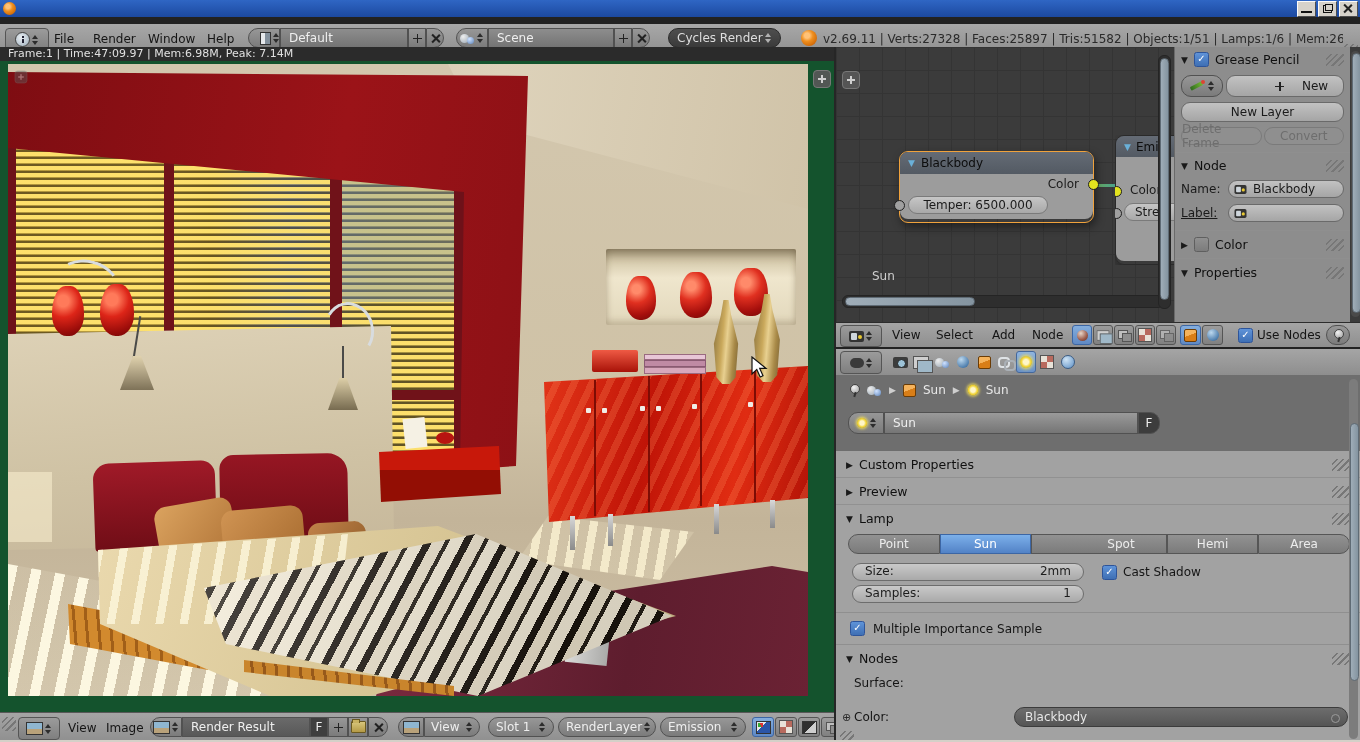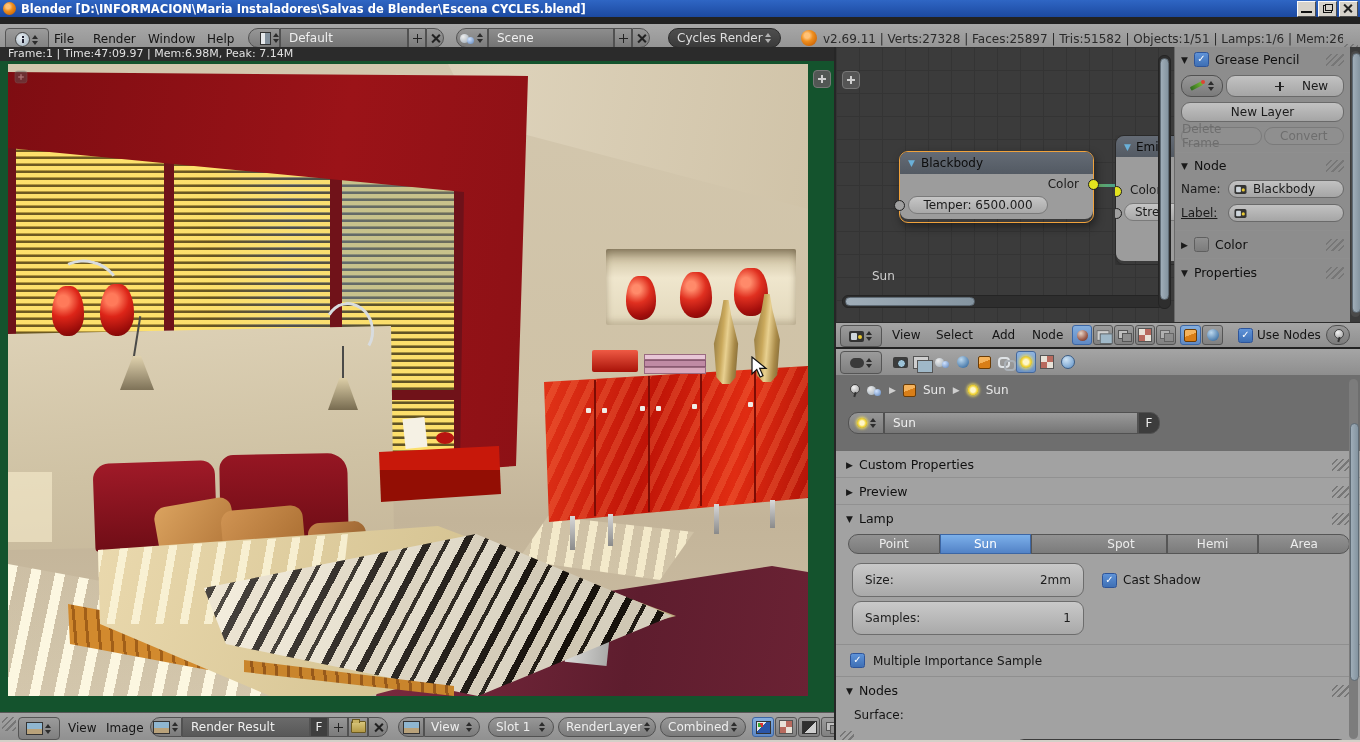--- a/index.html
+++ b/index.html
@@ -45,21 +45,21 @@
   .grip{background:repeating-linear-gradient(135deg,transparent 0 3px,#777 3px 4.5px);}
   
   .hdrbar{background:linear-gradient(180deg,#a5a5a5,#8e8e8e);}
   .chk{width:13px;height:13px;border-radius:2.5px;background:linear-gradient(180deg,#5f93d8,#3e6fb4);
     border:1px solid #2d549a;color:#fff;font-size:10px;line-height:12px;text-align:center;display:inline-block;}
   .chk.off{background:linear-gradient(180deg,#909090,#7c7c7c);border-color:#5f5f5f;color:transparent;}
   .ddown{background:linear-gradient(180deg,#6d6d6d,#555);border:1px solid #3c3c3c;border-radius:10px;
     color:#e6e6e6;display:flex;align-items:center;padding:0 10px;box-sizing:border-box;height:20px;position:relative;}
   .ddown .ring{position:absolute;right:7px;top:6px;width:7px;height:7px;border-radius:50%;border:1.5px solid #9a9a9a;}
   .slider{background:linear-gradient(180deg,#c9c9c9,#a9a9a9);border:1px solid #6d6d6d;border-radius:9px;
-    color:#1c1c1c;display:flex;align-items:center;justify-content:space-between;padding:0 12px;box-sizing:border-box;height:34px;}
+    color:#1c1c1c;display:flex;justify-content:space-between;padding:0 12px;box-sizing:border-box;height:18px;}
   .typebtn{background:linear-gradient(180deg,#929292,#7b7b7b);border:1px solid #565656;color:#ececec;
     display:flex;align-items:center;justify-content:center;height:20px;box-sizing:border-box;}
   .typebtn.active{background:linear-gradient(180deg,#7cb0ea,#5282c6);border-color:#3c66a4;color:#fff;}
   .phdr{color:#101010;font-size:12.5px;display:flex;align-items:center;gap:6px;}
   .tri{font-size:9px;color:#1a1a1a;}
   .sep{border-bottom:1px solid #8f8f8f;}
   .lightbtn{background:linear-gradient(180deg,#c2c2c2,#a5a5a5);border:1px solid #6a6a6a;border-radius:9px;
     color:#1a1a1a;display:flex;align-items:center;justify-content:center;box-sizing:border-box;}
   .disbtn{background:#8f8f8f;border:1px solid #7a7a7a;border-radius:9px;color:#6e6e6e;
     display:flex;align-items:center;justify-content:center;box-sizing:border-box;}
@@ -122,21 +122,20 @@
   .regionplus{width:16px;height:16px;border-radius:4px;background:rgba(88,88,88,.92);border:1px solid #777;
     position:absolute;display:flex;align-items:center;justify-content:center;}
   .regionplus:before{content:"";position:absolute;width:8px;height:1.6px;background:#cfcfcf;}
   .regionplus:after{content:"";position:absolute;width:1.6px;height:8px;background:#cfcfcf;}
 </style>
 </head>
 <body>
 
 <div class="abs titlebar">
   <span class="blogo"></span>
-  <span style="font-weight:bold;font-size:11.5px;">Blender [D:\INFORMACION\Maria Instaladores\Salvas de Blender\Escena CYCLES.blend]</span>
   <span style="flex:1"></span>
   <span class="tbtn">
       <span class="bar"></span>
     </span>
   <span class="tbtn">
       <span class="box"></span>
       <span class="box2"></span>
     </span>
   <span class="tbtn" style="margin-right:2px;">
       <span class="x-i" style="position:absolute;left:3px;top:2px;"></span>
@@ -359,21 +358,21 @@
     </div>
     <div class="abs iconbtn rb" style="left:488px;top:4px;width:66px;justify-content:space-between;padding:0 7px;color:#eee;">
       <span>Slot 1</span>
         <span class="udarrows"></span>
     </div>
     <div class="abs iconbtn rb" style="left:558px;top:4px;width:98px;justify-content:space-between;padding:0 7px;color:#eee;">
       <span>RenderLayer</span>
         <span class="udarrows"></span>
     </div>
     <div class="abs iconbtn rb" style="left:660px;top:4px;width:86px;justify-content:space-between;padding:0 7px;color:#eee;">
-      <span>Combined</span>
+      <span>Emission</span>
         <span class="udarrows"></span>
     </div>
     <div class="abs" style="left:752px;top:4px;display:flex;gap:1px;">
       <div class="togglebtn active">
           <span class="i-rgb"></span>
         </div>
       <div class="togglebtn">
           <span class="i-check"></span>
         </div>
       <div class="togglebtn">

